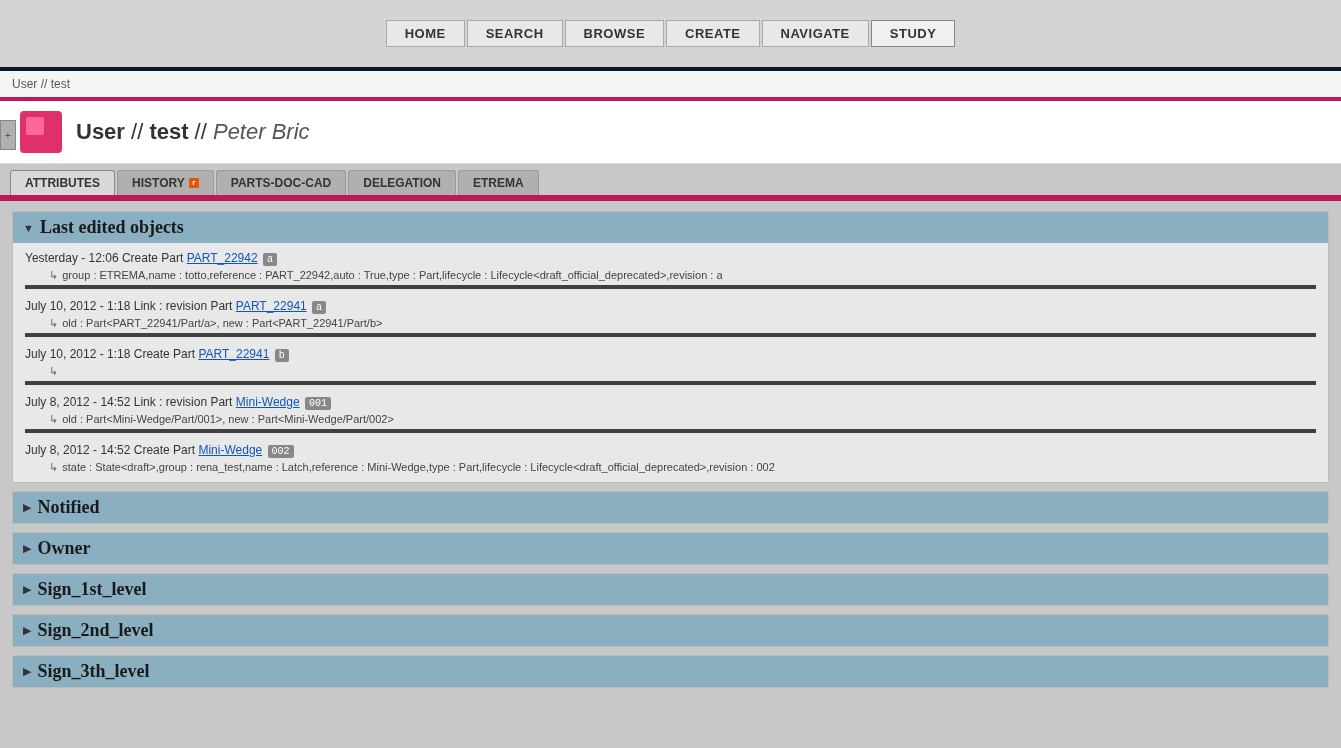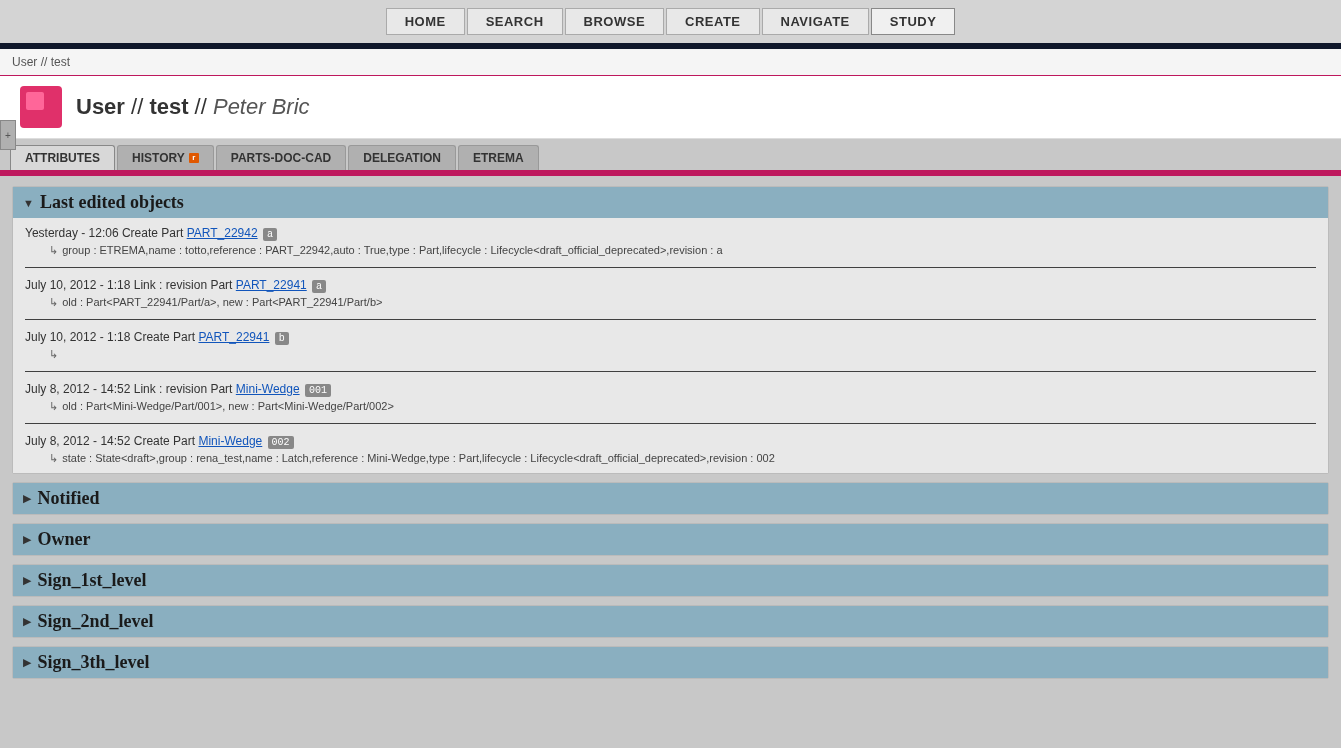--- a/index.html
+++ b/index.html
@@ -1,25 +1,25 @@
 <!DOCTYPE html>
 <html><head>
   <meta charset="utf-8">
   <style>
     * { box-sizing: border-box; margin: 0; padding: 0; }
     body { font-family: Arial, sans-serif; font-size: 12px; background: #c0c0c0; color: #222; }
 
     
     #top-nav {
       background: #d4d4d4;
-      border-bottom: 6px solid #0f172a;
+      border-bottom: 4px solid #0f172a;
       display: flex;
       justify-content: center;
       align-items: center;
-      padding: 8px 0;
+      padding: 20px 0;
       gap: 2px;
     }
     .nav-btn {
       background: #e8e8e8;
       border: 1px solid #aaa;
       padding: 5px 18px;
       font-size: 13px;
       font-weight: bold;
       cursor: pointer;
       letter-spacing: 0.5px;
@@ -40,21 +40,21 @@
       display: flex;
       align-items: center;
       justify-content: center;
       font-size: 10px;
       color: #555;
     }
 
     
     #breadcrumb-bar {
       background: #f5f5f5;
-      border-bottom: 1px solid #be185d;
+      border-bottom: 4px solid #be185d;
       padding: 6px 12px;
       font-size: 12px;
       color: #555;
     }
 
     
     #header-area {
       background: #fff;
       padding: 10px 20px;
       display: flex;
@@ -157,22 +157,22 @@
       font-family: Liberation Serif, serif;
     }
 
     
     .last-edited-content {
       background: #e8e8e8;
       padding: 8px 12px;
     }
     .history-entry {
       margin-bottom: 10px;
-      padding-bottom: 10px;
-      border-bottom: 1px solid #404040;
+      padding-bottom: 3px;
+      border-bottom: 4px solid #404040;
     }
     .history-entry:last-child {
       border-bottom: none;
       margin-bottom: 0;
       padding-bottom: 0;
     }
     .history-entry-header {
       font-size: 12px;
       color: #333;
       margin-bottom: 3px;

